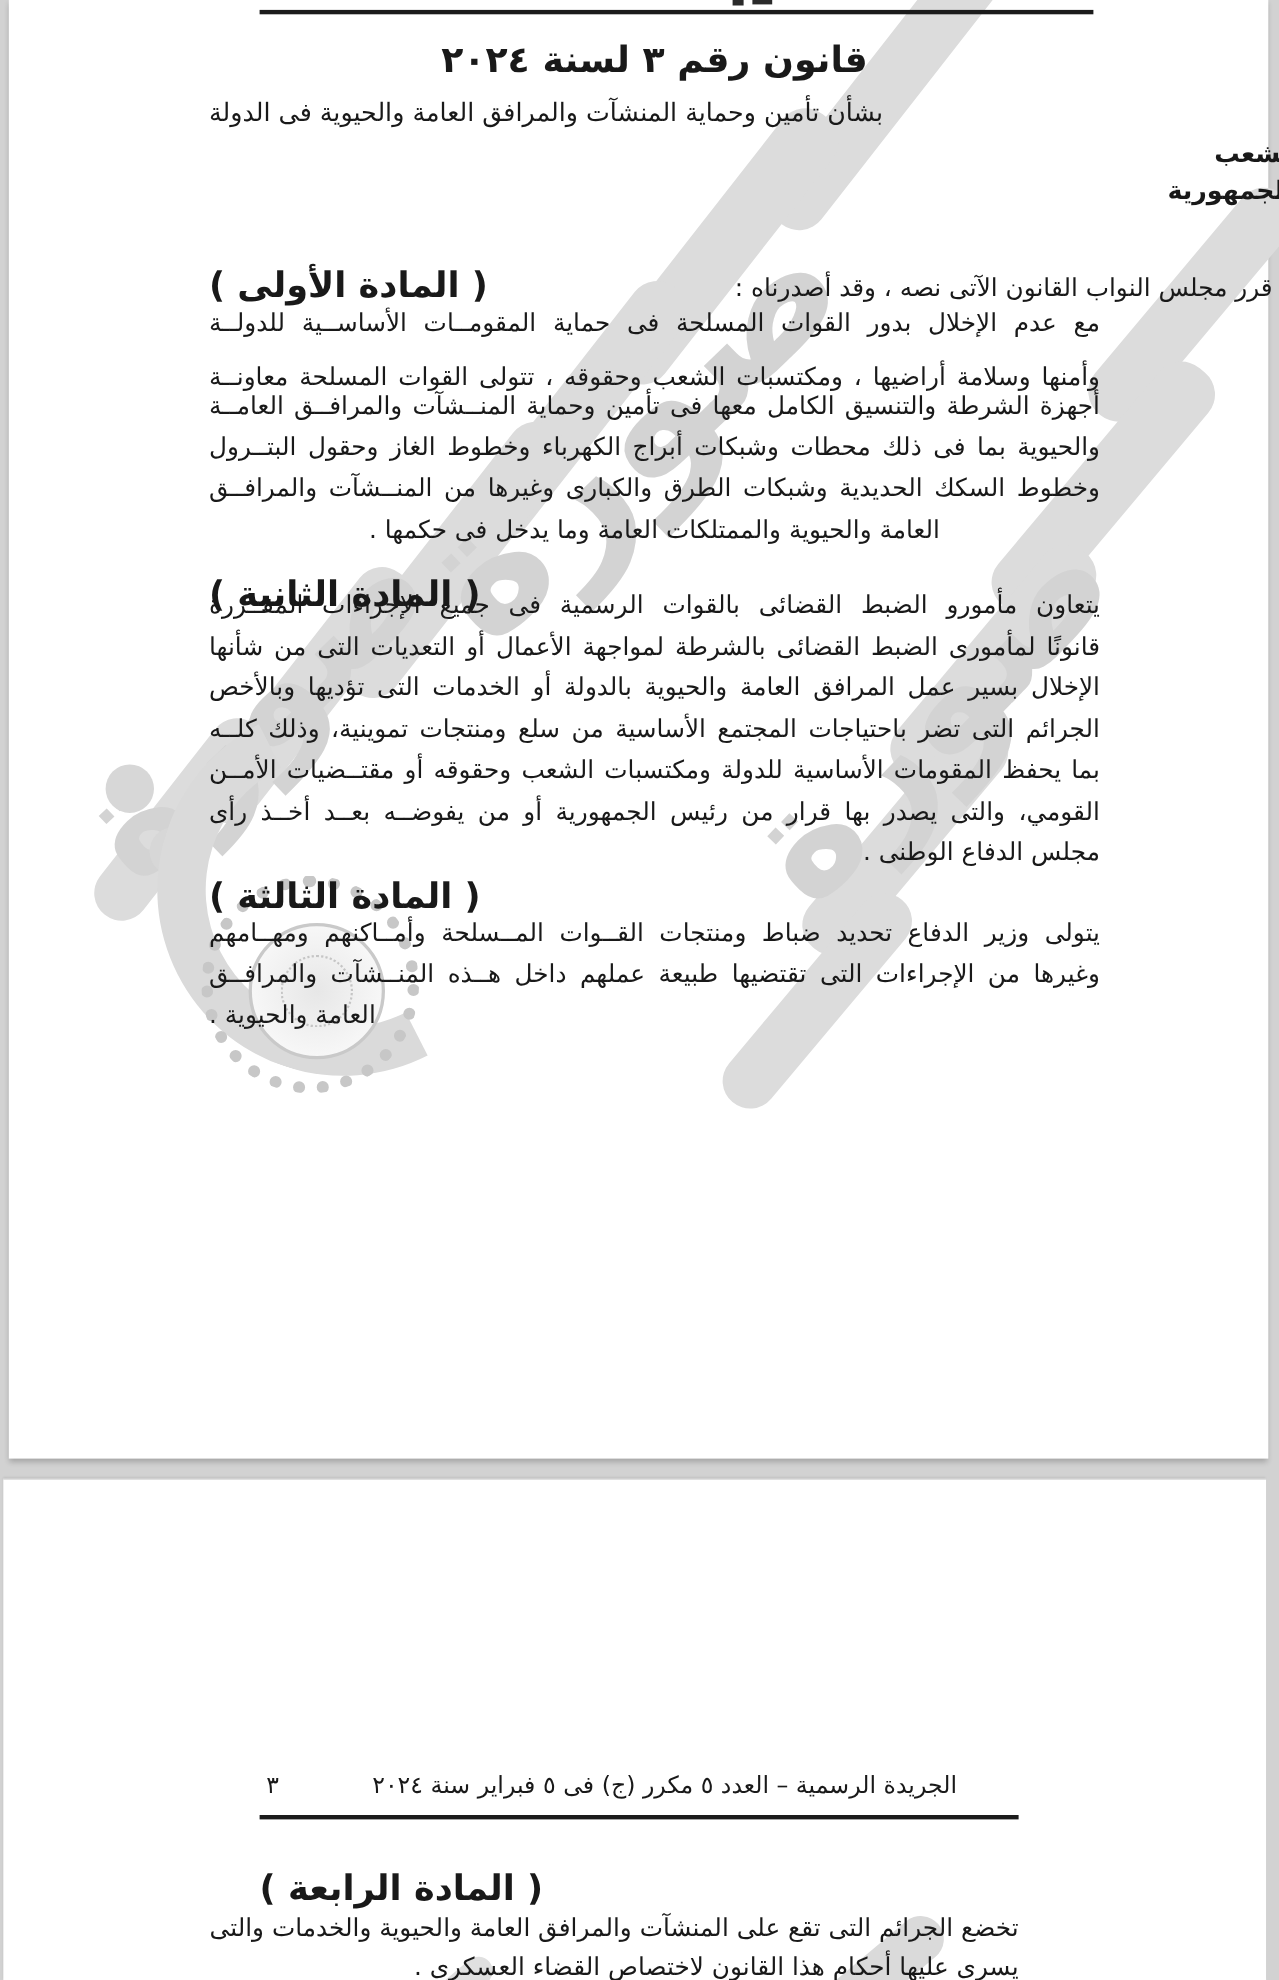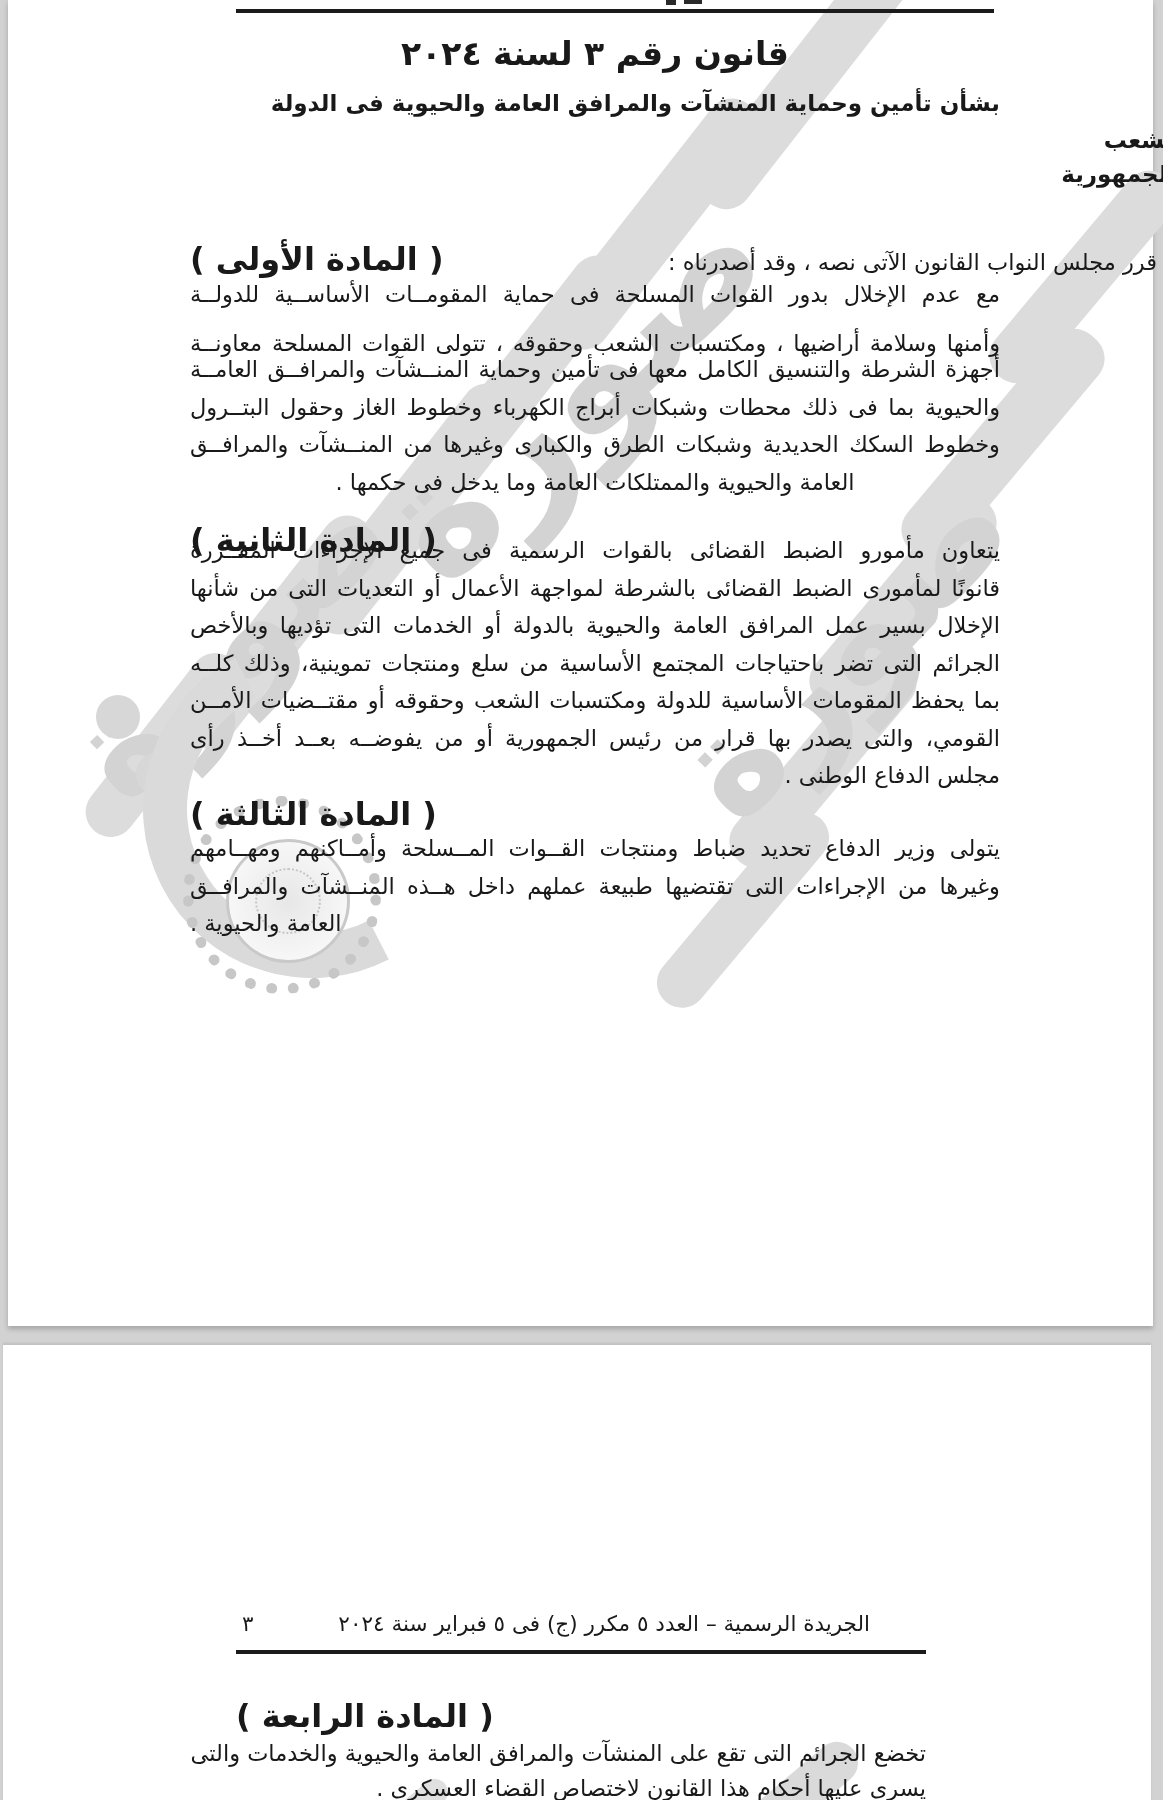--- a/index.html
+++ b/index.html
@@ -11,21 +11,21 @@
   .page {
     position:absolute; background:#ffffff;
   }
   .page1 { left:8px; top:0; width:1145px; height:1326px; box-shadow:0 3px 5px rgba(0,0,0,.22); }
   .page2 { left:3px; top:1344px; width:1148px; height:456px; border-top:1px solid #c2c2c2; box-shadow:0 -1px 2px rgba(0,0,0,.10); overflow:hidden; }
   .rule { position:absolute; background:#1b1b1b; z-index:3; }
   .txt  { position:absolute; direction:rtl; color:#191919; z-index:3; }
   .content { left:182px; width:810px; }            
   .content2 { left:233px; width:690px; }           
   .title    { font-size:33px; font-weight:bold; text-align:center; letter-spacing:1px; }
-  .subtitle { font-size:23px; font-weight:bold; text-align:right; }
+  .subtitle { font-size:23px; font-weight:normal; text-align:left; }
   .tabline  { font-size:23px; font-weight:bold; text-align:right; padding-left:0; }
   .artname  { font-size:32px; font-weight:bold; text-align:left; }
   .bodyline { font-size:22.5px; height:32px; text-align:justify; text-align-last:justify; white-space:nowrap; }
   .bodyline.first  { padding-right:48px; }
   .bodyline.center { text-align:right; text-align-last:center; }
   .bodyline.endR   { text-align:right;  text-align-last:right; }
   .bodyline.endL   { text-align:left;   text-align-last:left; }
   .gzheader { display:flex; justify-content:space-between; direction:rtl; font-size:21.5px; }
   
   .wm { position:absolute; z-index:1; pointer-events:none; }

